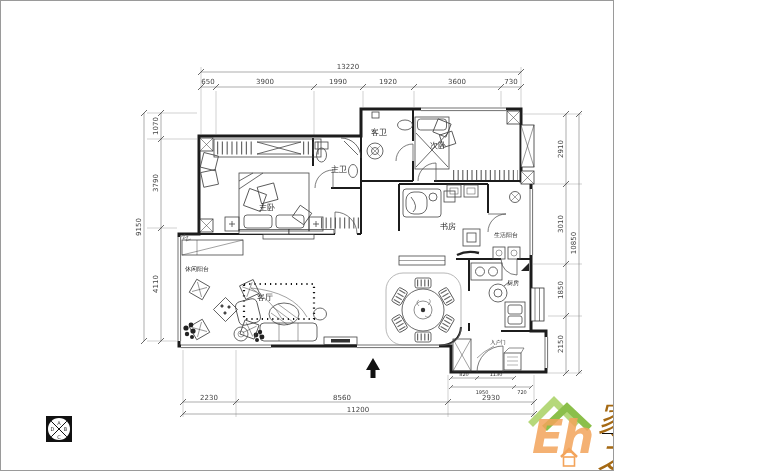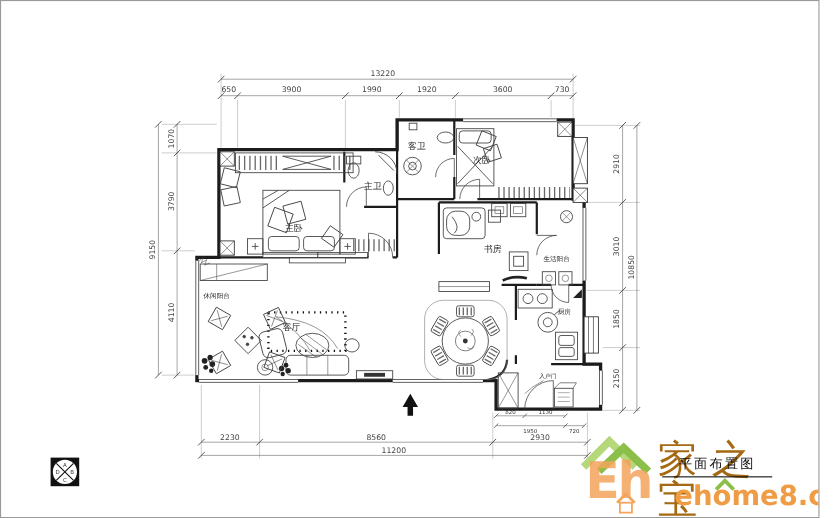--- a/index.html
+++ b/index.html
@@ -1,24 +1,24 @@
 <!DOCTYPE html>
 <html><head>
 <meta charset="utf-8">
 <style>
   html,body{margin:0;padding:0;background:#fff;font-family:"DejaVu Sans",sans-serif;}
-  #canvas{position:relative;width:745px;height:471px;background:#fff;border:1px solid #9a9a9a;box-sizing:border-box;overflow:hidden;}
+  #canvas{position:relative;width:614px;height:471px;background:#fff;border:1px solid #9a9a9a;box-sizing:border-box;overflow:hidden;}
   svg{position:absolute;left:0;top:0;}
   svg text{font-family:"DejaVu Sans",sans-serif;fill:#333;}
   .dimtxt{font-size:7px;fill:#444;}
   .roomtxt{font-size:8px;fill:#222;}
   .roomtxt-sm{font-size:6px;fill:#222;}
   .roomtxt-xs{font-size:5.2px;fill:#222;}
   
-  .wm{position:absolute;pointer-events:none;}
+  .wm{position:absolute;pointer-events:none;font-style:italic;}
   .wm-eh{left:531px;top:413px;font-size:46px;font-weight:bold;color:#f3a45b;opacity:.85;letter-spacing:-2px;line-height:1;}
   .wm-brand{left:597px;top:400px;font-size:36px;color:#a16207;letter-spacing:13px;line-height:1;opacity:.95;}
   .wm-site{left:612px;top:437px;font-size:25px;font-weight:bold;color:#ef9c44;line-height:1;letter-spacing:0px;}
   .plan-title{position:absolute;left:601px;top:412px;width:100px;text-align:center;font-size:12px;color:#111;border-bottom:1px solid #111;padding-bottom:3px;letter-spacing:2px;}
 </style>
 </head>
 <body>
 
 <div id="canvas">
 <svg width="758" height="471" viewBox="0 0 758 471">

